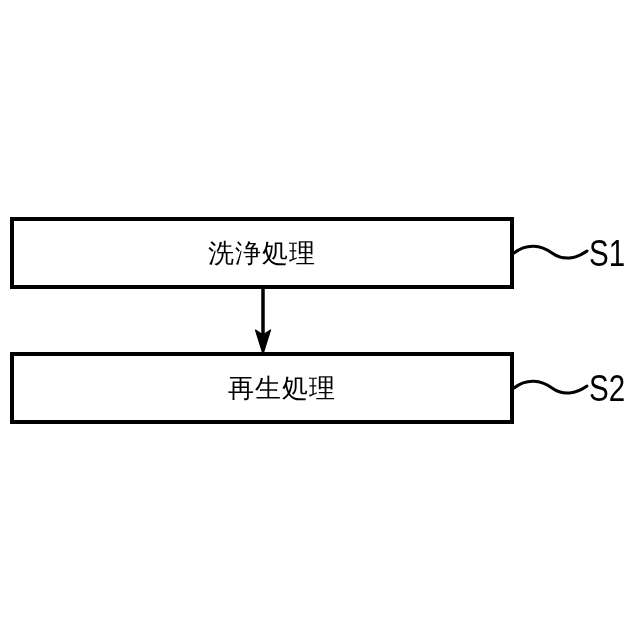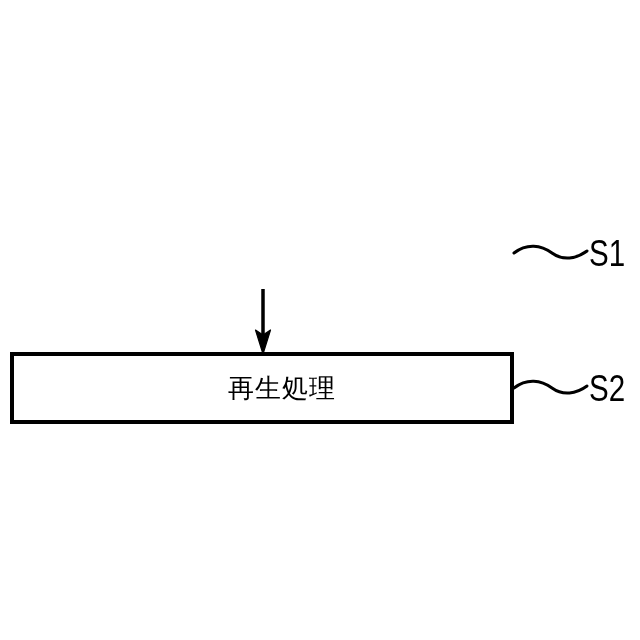--- a/index.html
+++ b/index.html
@@ -91,20 +91,23 @@
   #label-s2 {
     left: 589px;
     top: 371px;
   }
 </style>
 </head>
 <body>
 
 <div id="diagram-canvas">
 
+  <div class="process-box" id="box-cleaning">
+    <span class="process-box-label">洗浄処理</span>
+  </div>
 
   <div class="process-box" id="box-regeneration">
     <span class="process-box-label">再生処理</span>
   </div>
 
   <svg id="connector-layer" viewBox="0 0 640 640" xmlns="http://www.w3.org/2000/svg">
 
     <g>
       <line x1="263" y1="289" x2="263" y2="336" stroke="#000000" stroke-width="3.5"></line>
       <polygon points="263,354 255.5,330 263,335 270.5,330" fill="#000000" stroke="#000000" stroke-width="1.2" stroke-linejoin="round"></polygon>

